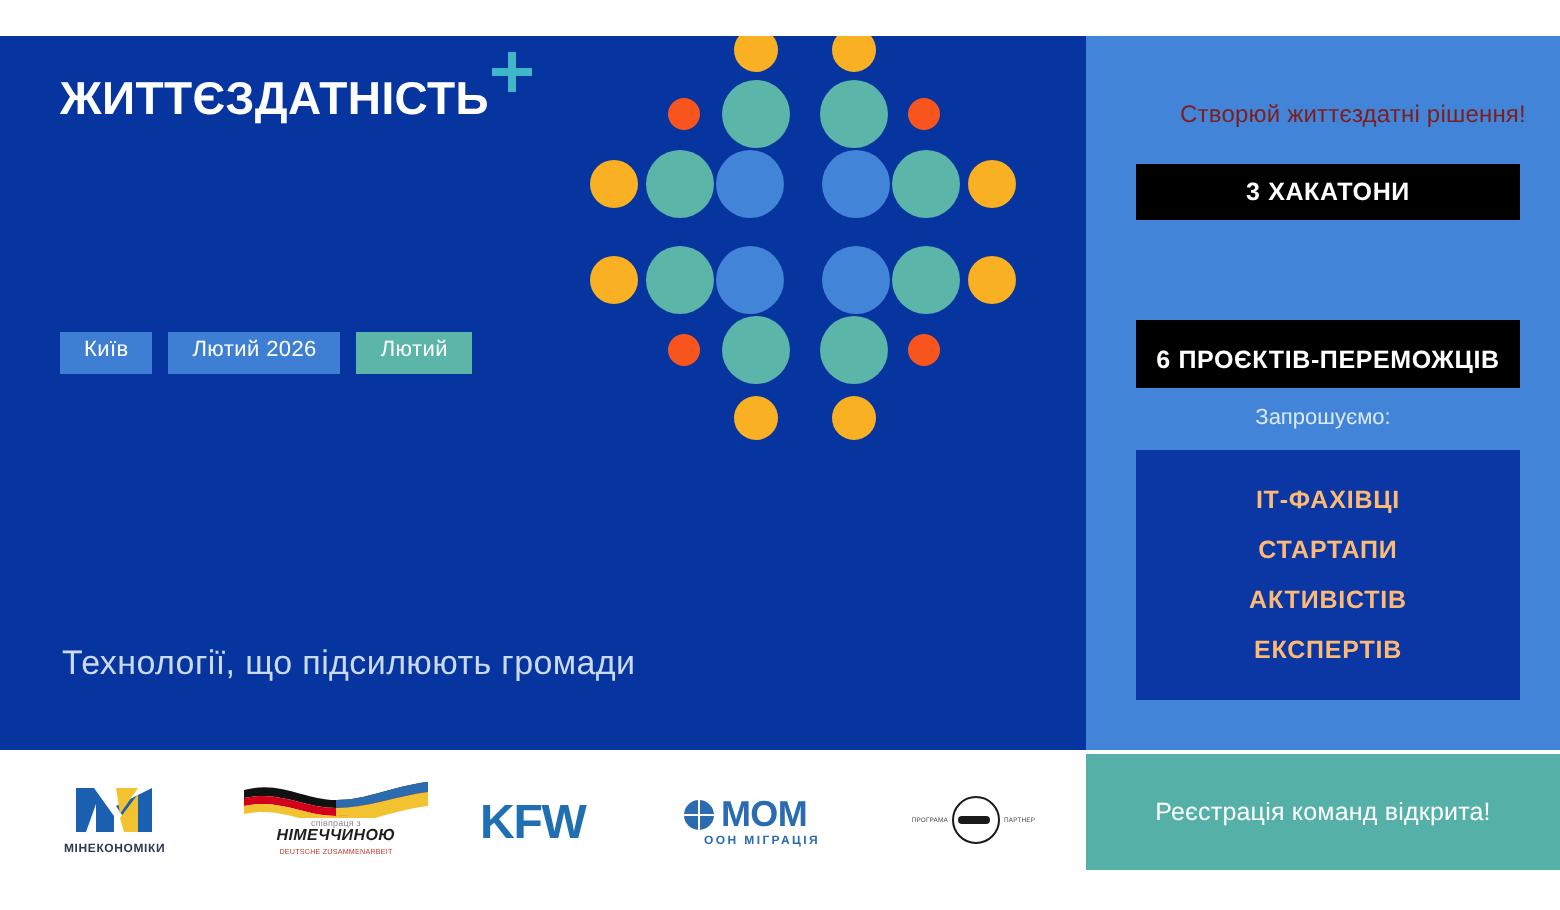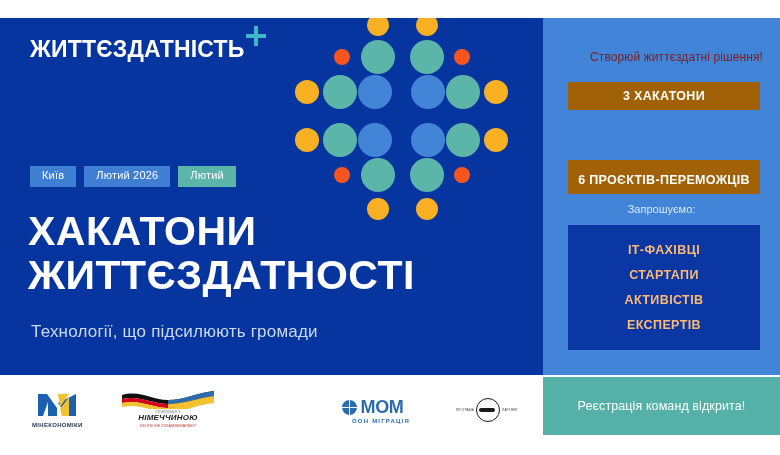--- a/index.html
+++ b/index.html
@@ -134,21 +134,21 @@
     text-align: center;
     color: #7f1d1d;
     font-size: 12px;
     letter-spacing: 0.1px;
   }
   .stat-btn {
     position: absolute;
     left: 568px;
     width: 192px;
     height: 28px;
-    background: #a16207;
+    background: #000000;
     color: #ffffff;
     font-size: 12.5px;
     font-weight: bold;
     letter-spacing: 0.3px;
     display: flex;
     align-items: center;
     justify-content: center;
   }
   .stat-btn.b0 { top: 82px; }
   .stat-btn.b1 { top: 116px; margin-top: 44px; }
@@ -367,24 +367,20 @@
     <span class="brand-word">ЖИТТЄЗДАТНІСТЬ</span>
     <span class="brand-plus"></span>
   </div>
 
   <div class="tags" id="tags-row">
       <span class="tag blue">Київ</span>
       <span class="tag blue">Лютий 2026</span>
       <span class="tag teal">Лютий</span>
     </div>
 
-  <div class="headline">
-    <span>ХАКАТОНИ</span>
-    <span class="l2">ЖИТТЄЗДАТНОСТІ</span>
-  </div>
   <div class="subtitle">Технології, що підсилюють громади</div>
 
   <div class="rp-title">Створюй життєздатні рішення!</div>
 
   <div class="stat-btn b0">3 ХАКАТОНИ</div>
   <div class="stat-btn b1">12 ГРОМАД</div>
   <div class="stat-btn b2">6 ПРОЄКТІВ-ПЕРЕМОЖЦІВ</div>
 
   <div class="invite-label">Запрошуємо:</div>
   <div class="invite-box" id="invite-box">
@@ -420,20 +416,23 @@
         <path d="M0,12 C18,8 30,17 46,17 C62,17 74,10 92,8 L92,12 C74,14 62,21 46,21 C30,21 18,12 0,16 Z" fill="#F2C230"></path>
         <path d="M46,9 C62,9 74,2 92,0 L92,5 C76,7 62,13 46,13 Z" fill="#2B6CB0"></path>
         <path d="M46,13 C62,13 76,7 92,5 L92,10 C76,12 62,17 46,17 Z" fill="#F2C230"></path>
       </svg>
     </div>
     <div class="de-small">співпраця з</div>
     <div class="de-main">НІМЕЧЧИНОЮ</div>
     <div class="de-tiny">DEUTSCHE ZUSAMMENARBEIT</div>
   </div>
 
+  <div class="logo logo-kfw">
+    <div class="kfw-word">KFW</div>
+  </div>
 
   <div class="logo logo-iom">
     <div class="iom-row">
       <span class="iom-globe"></span>
       <span class="iom-word">MOM</span>
     </div>
     <div class="iom-sub">ООН МІГРАЦІЯ</div>
   </div>
 
   <div class="logo logo-emblem">

